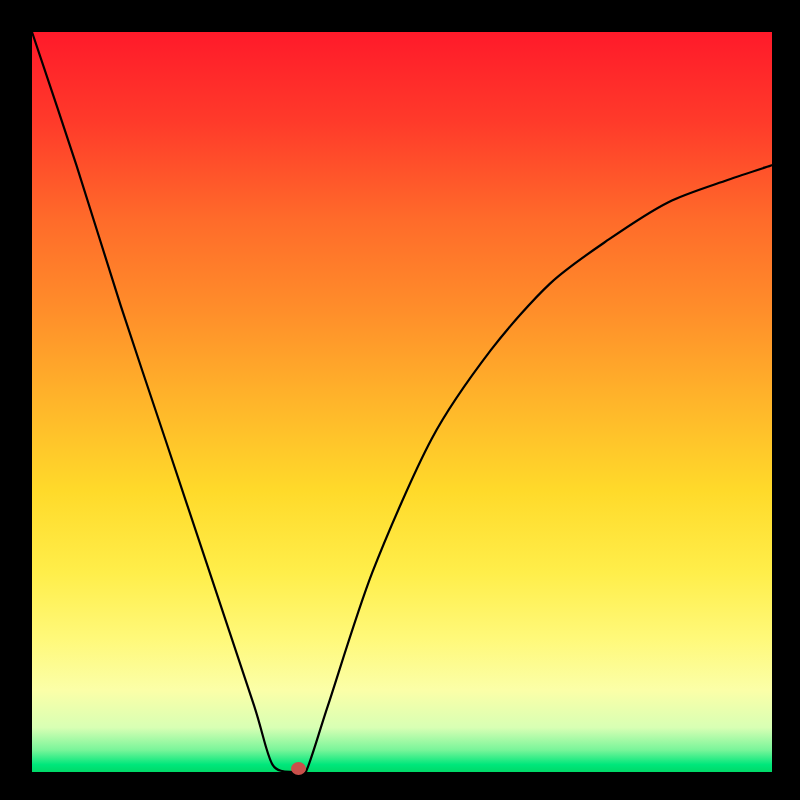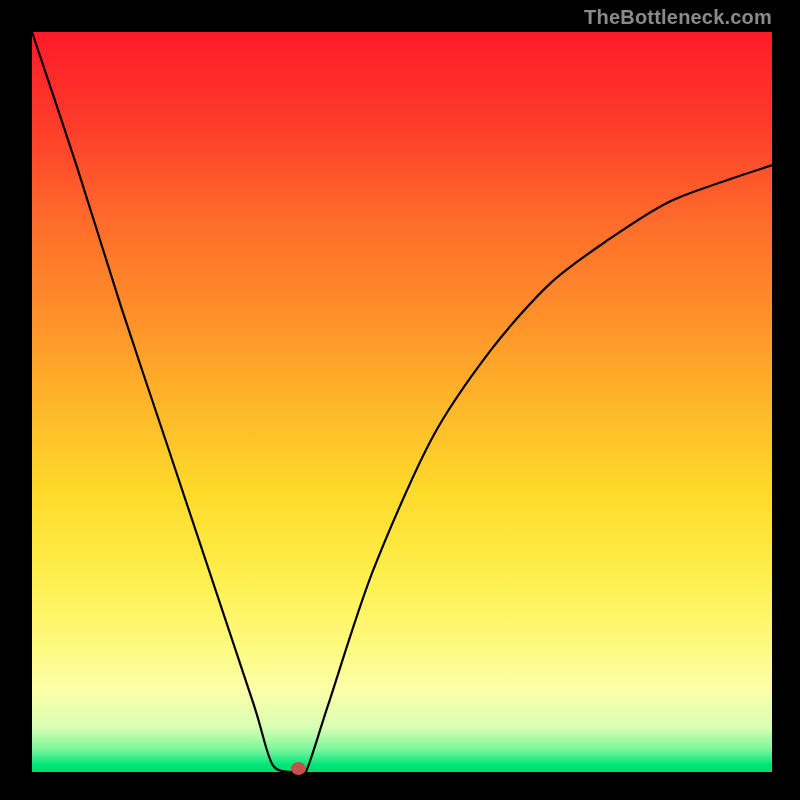--- a/index.html
+++ b/index.html
@@ -53,20 +53,19 @@
     width: 15px;
     height: 13px;
     border-radius: 50%;
     background: #c94f4a;
   }
 </style>
 </head>
 <body>
 
 <div class="frame">
-  <div class="attribution">TheBottleneck.com</div>
   <div class="plot-area">
     <svg class="curve" viewBox="0 0 740 740" preserveAspectRatio="none">
       <path fill="none" stroke="#000000" stroke-width="2.2" stroke-linecap="round" stroke-linejoin="round" d="M 0 0 C 6.289999999999999 18.870000000000005 31.82 94.41166666666672 44.4 133.20000000000005 C 56.98 171.98833333333337 76.22 235.01166666666668 88.8 273.8 C 101.38 312.58833333333337 120.61999999999999 369.26 133.2 407 C 145.77999999999997 444.74 165.01999999999998 502.46000000000004 177.6 540.2 C 190.18 577.94 213.08916666666667 646.1433333333333 222 673.4 C 230.91083333333333 700.6566666666666 234.73416666666668 723.165 240.5 732.6 C 246.26583333333332 742.0350000000001 257.98249999999996 738.9516666666667 262.7 740 C 267.4175 741.0483333333333 269.0825 749.435 273.8 740 C 278.51750000000004 730.565 286.565 701.7049999999999 296 673.4 C 305.435 645.095 325.72333333333336 577.94 340.40000000000003 540.2 C 355.0766666666667 502.46000000000004 382.8266666666667 438.45 399.6 407 C 416.37333333333333 375.55 442.0266666666667 340.21500000000003 458.8 318.20000000000005 C 475.5733333333333 296.18500000000006 501.2266666666667 267.325 518 251.59999999999997 C 534.7733333333333 235.87499999999997 560.4266666666667 218.7316666666667 577.2 207.20000000000005 C 593.9733333333334 195.66833333333338 619.6266666666667 178.58666666666662 636.4 170.19999999999993 C 653.1733333333333 161.81333333333325 680.9233333333333 153.24166666666665 695.5999999999999 148 C 710.2766666666665 142.75833333333335 733.71 135.2966666666667 740 133.20000000000005"></path>
     </svg>
     <div class="dot" style="left: 258.9px; top: 729.8px; background: rgb(201, 79, 74);"></div>
   </div>
 </div>
 
 </body></html>

